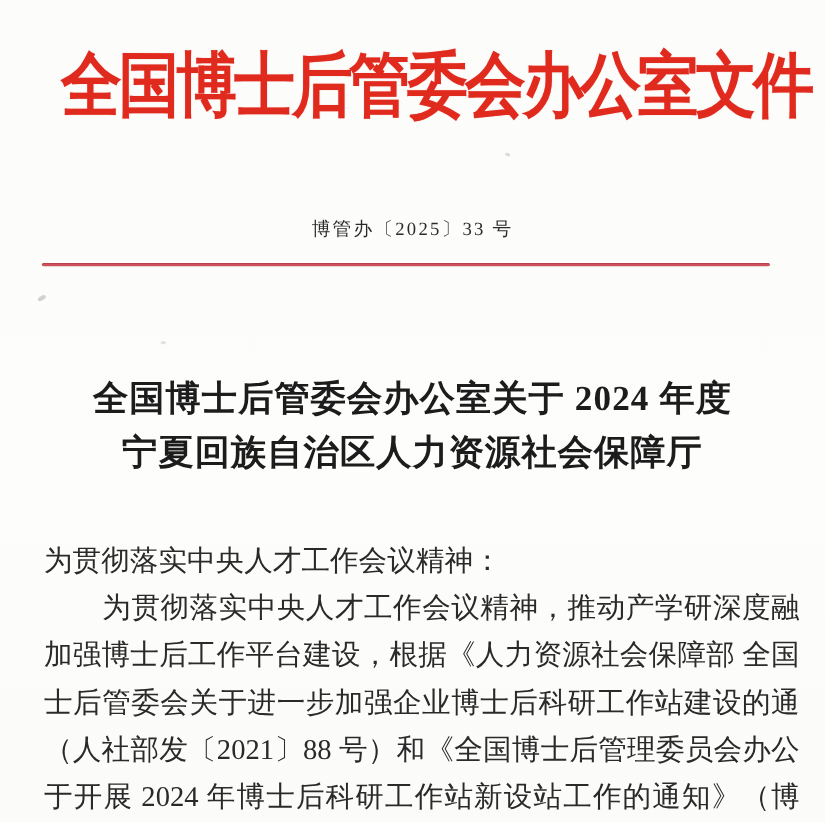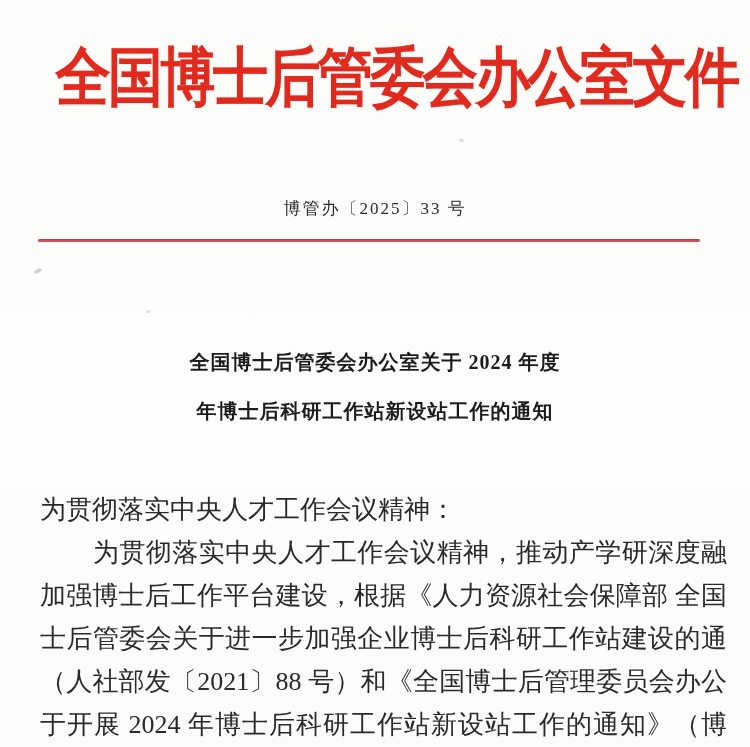--- a/index.html
+++ b/index.html
@@ -66,21 +66,21 @@
     border-radius: 2px;
   }
 
   
   .doc-title {
     position: absolute;
     top: 338px;
     left: 0;
     width: 750px;
     text-align: center;
-    font-size: 20px;
+    font-size: 32px;
     font-weight: bold;
     line-height: 49px;
     letter-spacing: 1px;
     color: #1c1c1c;
   }
 
   
   .doc-body {
     position: absolute;
     top: 488px;
@@ -148,21 +148,21 @@
   <div class="masthead">
     <span class="masthead-text">全国博士后管委会办公室文件</span>
   </div>
 
   <div class="doc-number">博管办〔2025〕33 号</div>
 
   <div class="red-divider"></div>
 
   <div class="doc-title">
     <div>全国博士后管委会办公室关于 2024 年度</div>
-    <div>年博士后科研工作站新设站工作的通知</div>
+    <div>宁夏回族自治区人力资源社会保障厅</div>
   </div>
 
   <div class="doc-body">
     <div class="salutation">为贯彻落实中央人才工作会议精神：</div>
     <div class="body-line indent-first">为贯彻落实中央人才工作会议精神，推动产学研深度融合，</div>
     <div class="body-line">加强博士后工作平台建设，根据《人力资源社会保障部 全国博</div>
     <div class="body-line">士后管委会关于进一步加强企业博士后科研工作站建设的通知》</div>
     <div class="body-line">（人社部发〔2021〕88 号）和《全国博士后管理委员会办公室关</div>
     <div class="body-line">于开展 2024 年博士后科研工作站新设站工作的通知》（博管办</div>
   </div>

